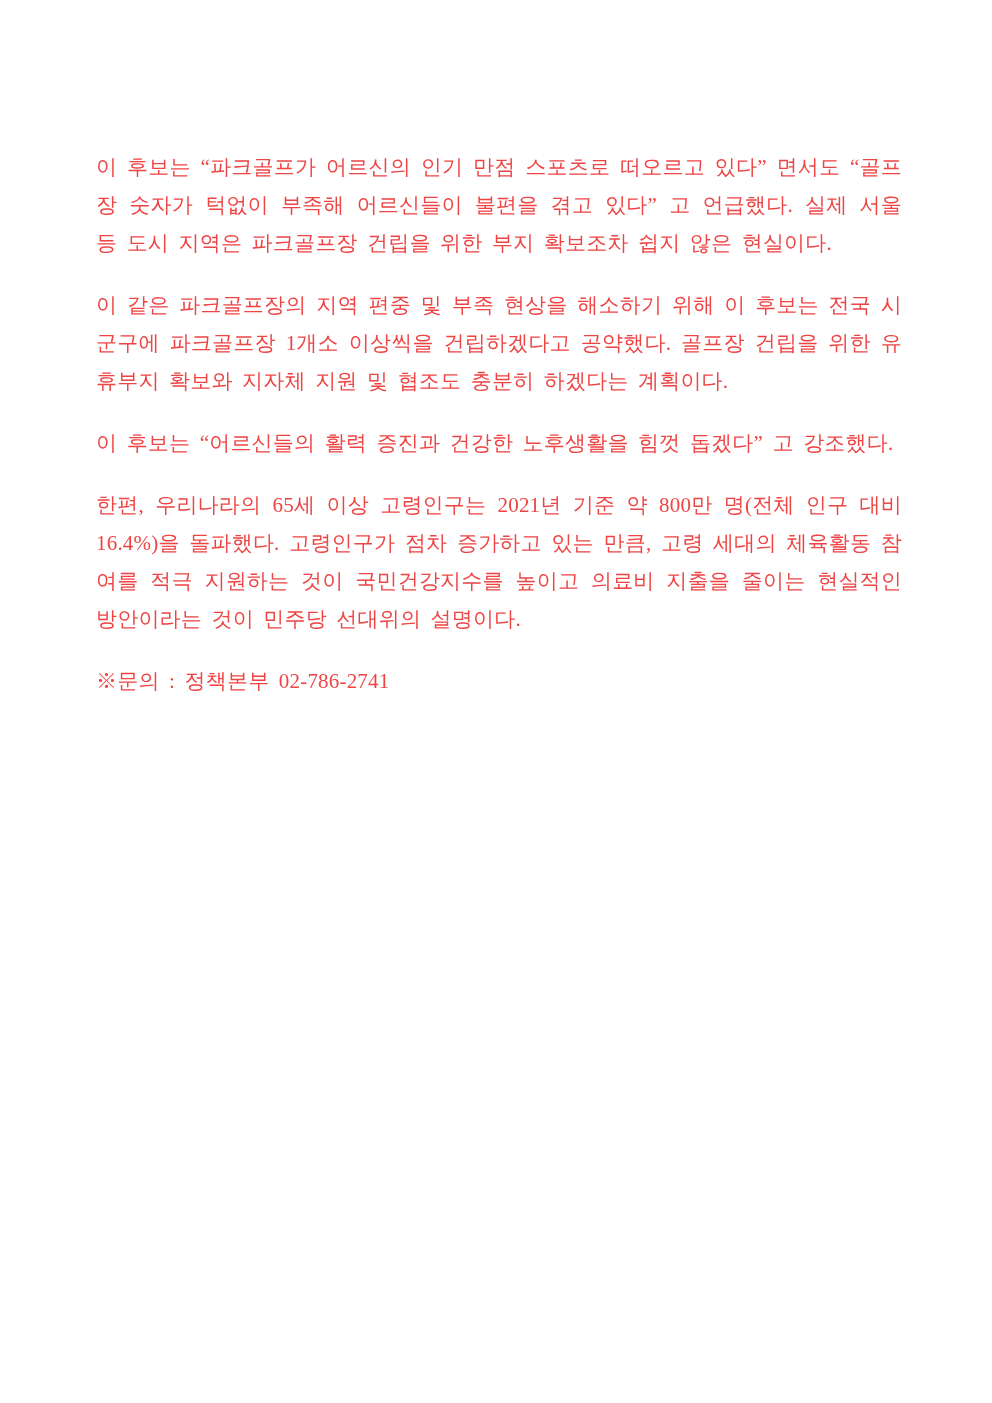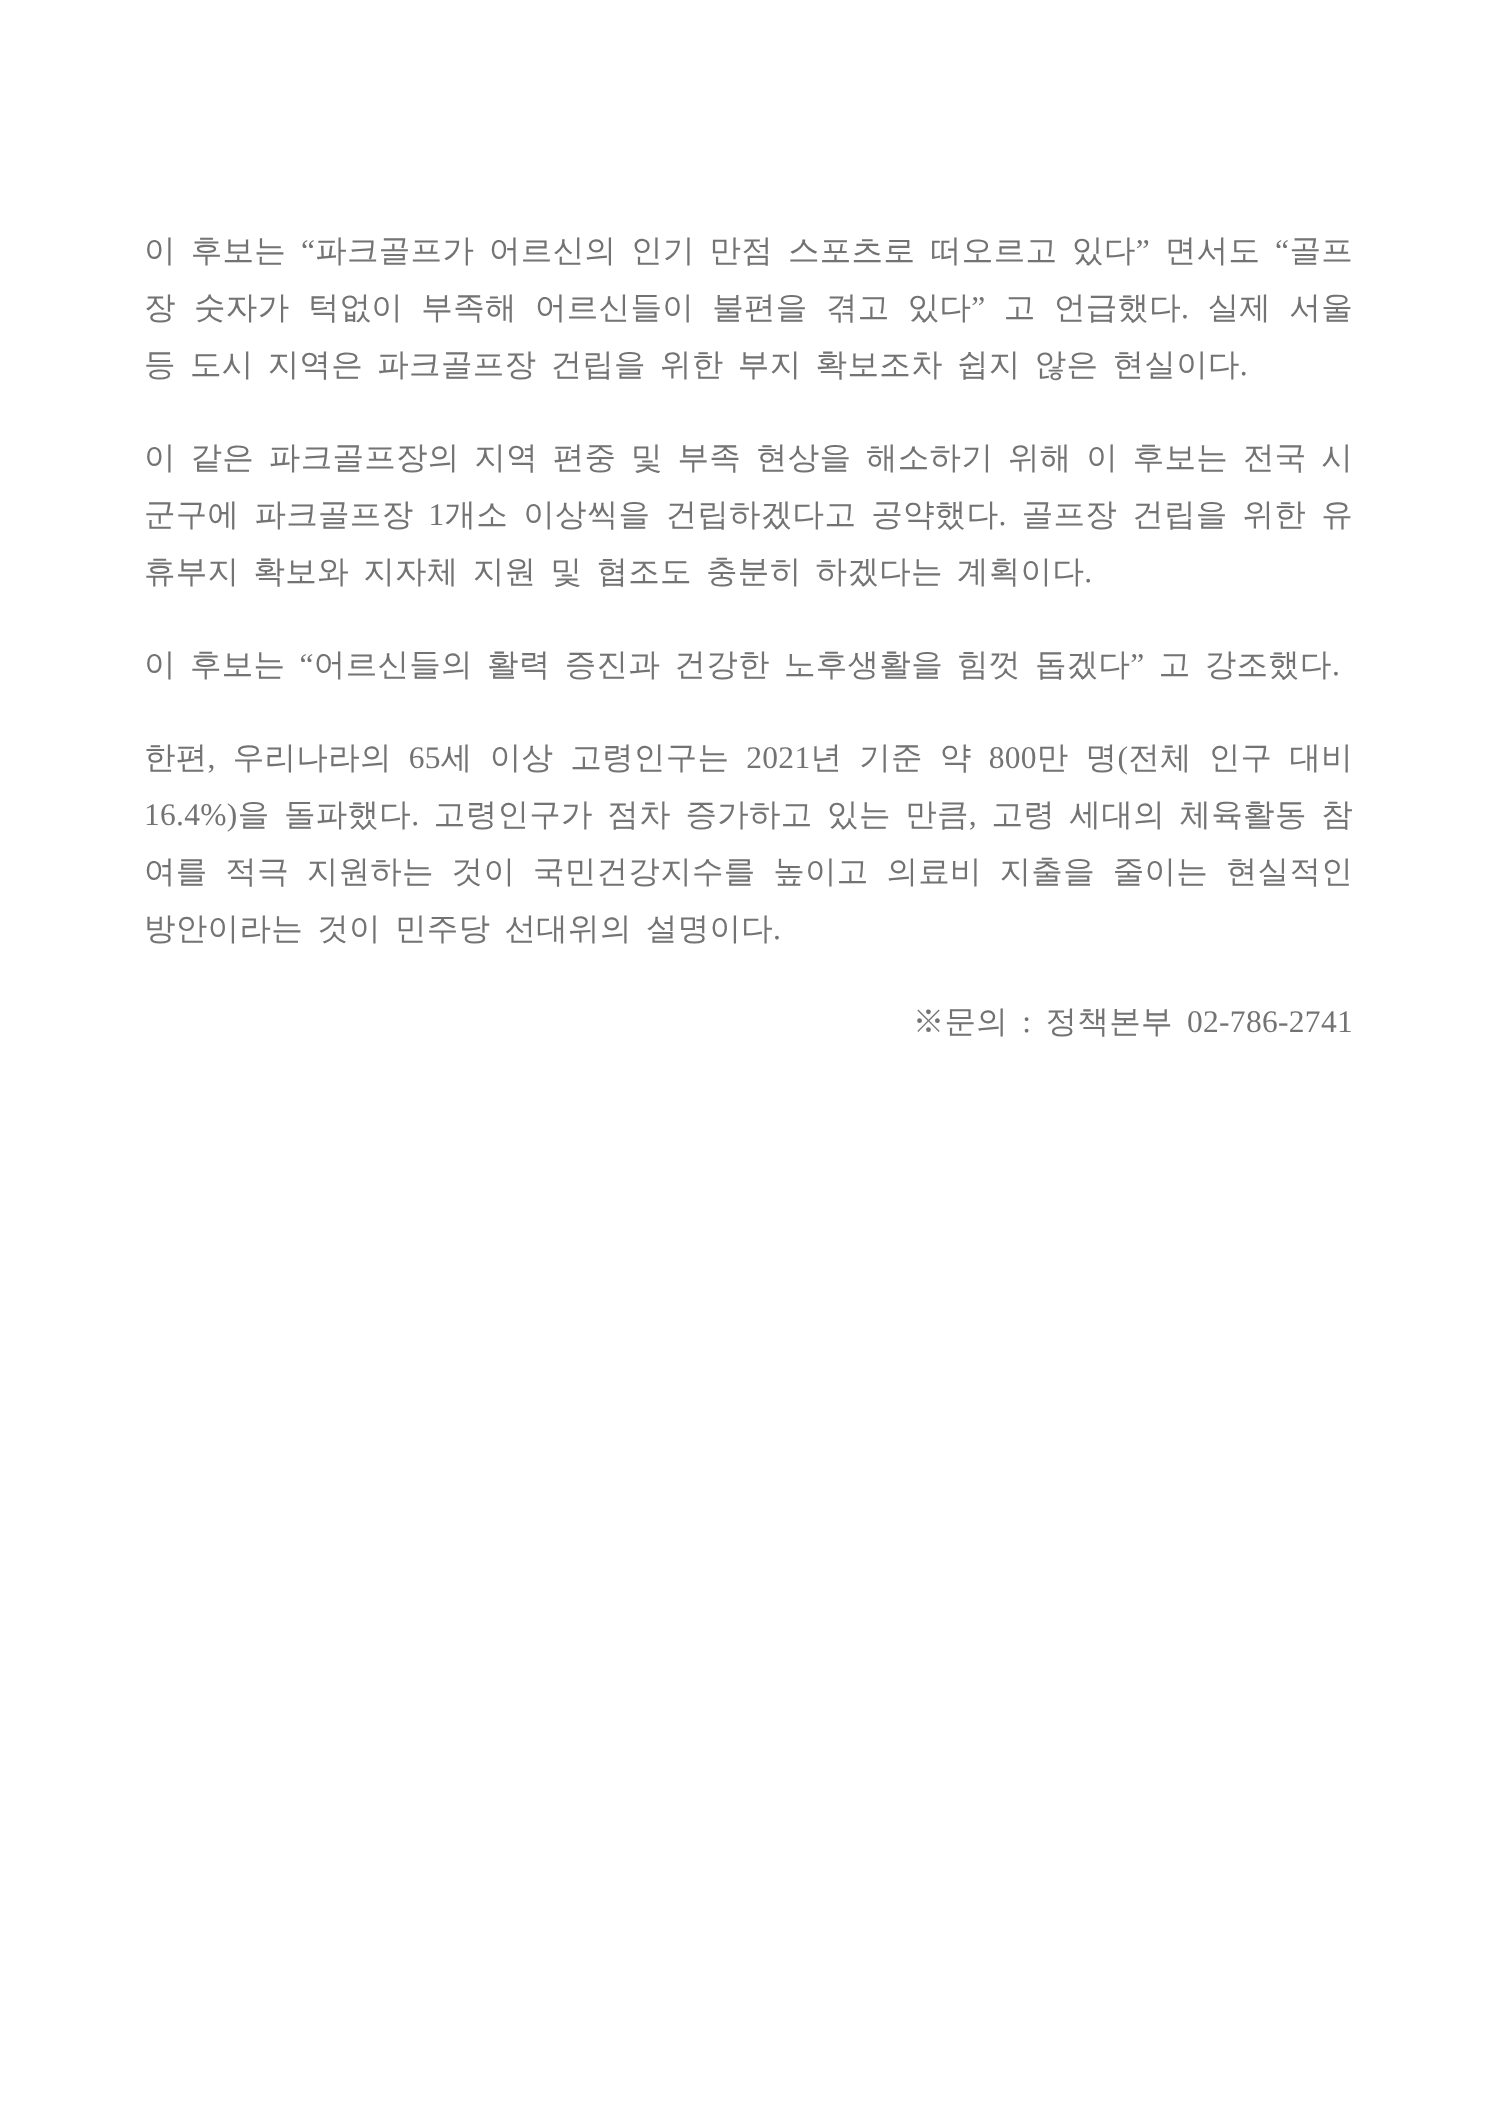--- a/index.html
+++ b/index.html
@@ -7,38 +7,37 @@
     padding: 0;
     background: #ffffff;
   }
   .page {
     position: relative;
     width: 992px;
     height: 1216px;
     background: #ffffff;
     overflow: hidden;
     font-family: "Liberation Serif", "DejaVu Serif", serif;
-    color: #737373;
+    color: #ef4444;
   }
   .body-text {
     position: absolute;
     left: 96px;
     top: 148px;
     width: 806px;
     font-size: 21px;
     line-height: 38px;
     text-align: justify;
     word-spacing: 4px;
     letter-spacing: 0.2px;
   }
   .body-text p {
     margin: 0 0 24px 0;
   }
   .body-text p.contact {
-    text-align: right;
     margin-top: 14px;
   }
   .page-number {
     position: absolute;
     top: 1332px;
     left: 0;
     width: 100%;
     text-align: center;
     font-size: 20px;
     letter-spacing: 4px;

